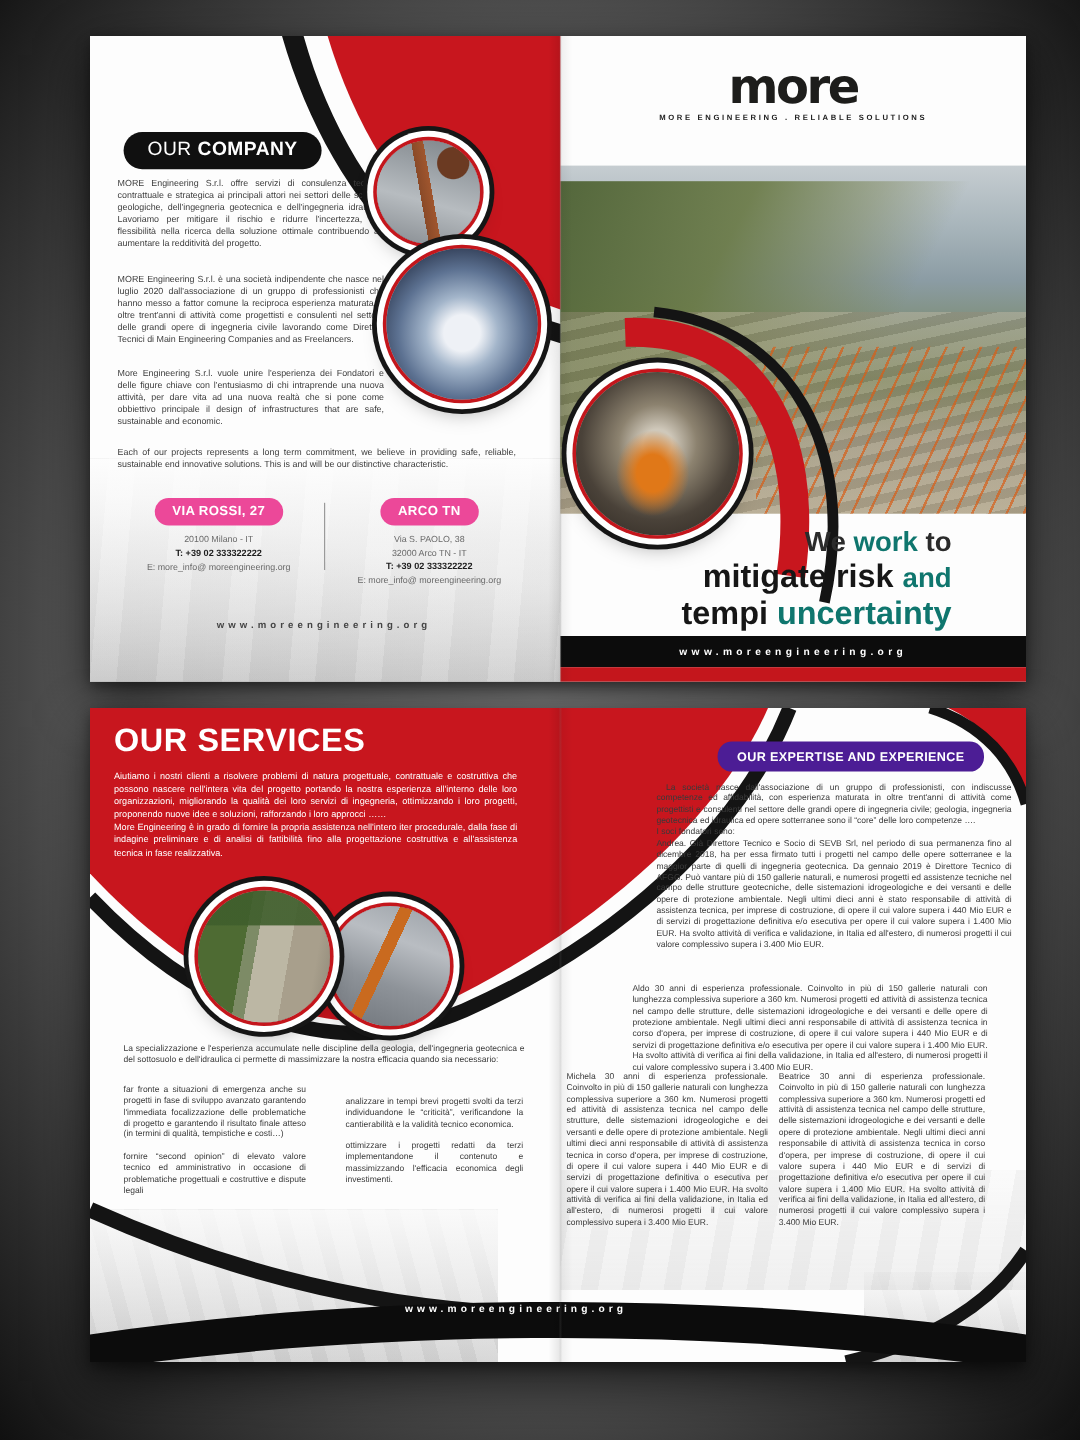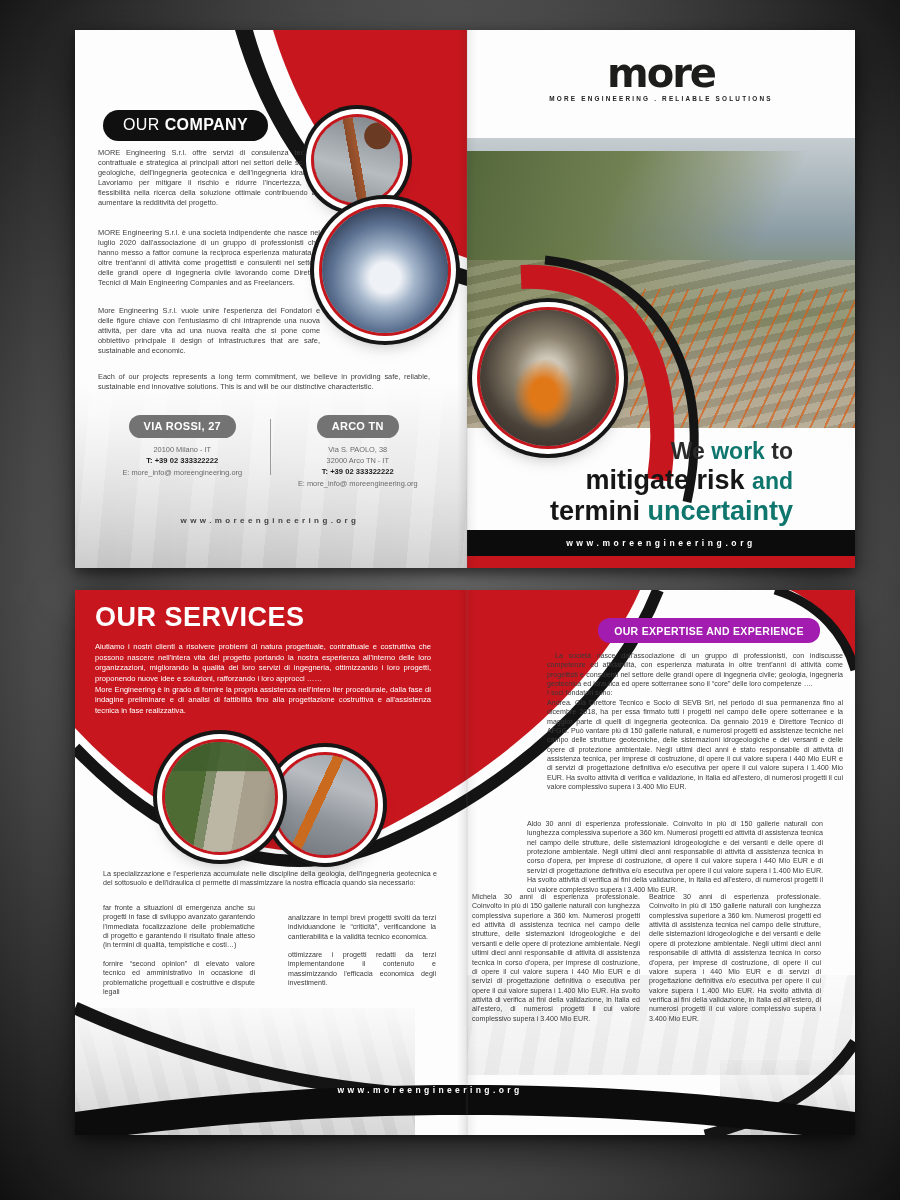--- a/index.html
+++ b/index.html
@@ -29,21 +29,21 @@
   .faint-photo{
     background:
       repeating-linear-gradient(95deg, rgba(110,110,110,.14) 0 16px, rgba(170,170,170,.07) 16px 38px, rgba(90,90,90,.12) 38px 55px),
       linear-gradient(12deg, rgba(120,120,120,.22) 0%, rgba(200,200,200,.08) 60%, rgba(140,140,140,.16) 100%),
       linear-gradient(180deg,#f2f2f2,#dadada);
     z-index:1;
   }
   .faint-photo::after{content:"";position:absolute;inset:0;background:linear-gradient(180deg,#fdfdfd 0%,rgba(253,253,253,.65) 35%, rgba(253,253,253,.15) 100%);}
   .addresses{left:20px;top:385px;width:350px;display:flex;z-index:3;text-align:center;}
   .addr{flex:1;padding:0 6px;}
-  .addr-pill{display:inline-block;background:#737373;color:#fff;font-weight:700;font-size:11px;
+  .addr-pill{display:inline-block;background:#ec4899;color:#fff;font-weight:700;font-size:11px;
     border-radius:13px;padding:5px 15px 6px 15px;margin-bottom:6px;letter-spacing:.3px;white-space:nowrap;text-align:center;}
   .addr-line{font-size:7.4px;color:#6a6a6a;line-height:1.5;}
   .addr-phone{font-size:7.6px;color:#1c1c1c;font-weight:700;line-height:1.5;}
   .addr-divider{width:1px;background:#9a9a9a;margin:4px 0 14px 0;}
   .url-dark{left:20px;top:486px;width:350px;text-align:center;z-index:3;
     font-size:8px;font-weight:700;letter-spacing:3.4px;color:#444;}
 
   
   .logo-block{left:392px;top:24px;width:388px;text-align:center;z-index:3;}
   .logo-word{font-family:"DejaVu Sans", sans-serif;font-weight:800;font-size:40px;line-height:.95;
@@ -93,21 +93,21 @@
       linear-gradient(115deg, rgba(0,0,0,0) 40%, #c96a1f 40% 48%, rgba(0,0,0,0) 48%),
       linear-gradient(200deg,#9aa0a6 0%, #b9bdc2 32%, #8e9399 62%, #6f747a 100%);}
 
   .fold{top:0;bottom:0;width:20px;z-index:8;pointer-events:none;
     background:linear-gradient(90deg, rgba(0,0,0,0) 0%, rgba(0,0,0,.08) 42%, rgba(90,90,90,.20) 50%, rgba(0,0,0,.05) 58%, rgba(0,0,0,0) 100%);}
 
   
   .services-title{left:20px;top:12px;z-index:3;color:#fff;font-weight:700;font-size:27px;letter-spacing:.5px;}
   .red-text{left:20px;top:52px;width:336px;z-index:3;color:#fff;font-size:7.6px;line-height:1.40;text-align:justify;}
   .red-text p{margin:0;}
-  .expertise-pill{left:523px;top:28px;width:222px;height:25px;background:#a21caf;border-radius:12px;z-index:3;
+  .expertise-pill{left:523px;top:28px;width:222px;height:25px;background:#4c1d95;border-radius:12px;z-index:3;
     display:flex;align-items:center;justify-content:center;color:#fff;font-size:10.5px;font-weight:700;letter-spacing:.3px;}
   .corner-photo{z-index:1;
     background:
       repeating-linear-gradient(75deg, rgba(100,100,100,.18) 0 12px, rgba(160,160,160,.10) 12px 30px),
       linear-gradient(10deg,#c7c7c7,#e4e4e4);}
   .corner-photo::after{content:"";position:absolute;inset:0;background:linear-gradient(180deg,rgba(253,253,253,.9),rgba(253,253,253,.25));}
   .mid-faint{z-index:2;opacity:.45;
     background:
       repeating-linear-gradient(100deg, rgba(120,120,120,.18) 0 14px, rgba(190,190,190,.08) 14px 34px),
       linear-gradient(0deg, rgba(150,150,150,.25), rgba(240,240,240,0));}
@@ -162,21 +162,21 @@
   <div class="abs url-dark">www.moreengineering.org</div>
 
   <div class="abs logo-block">
     <div class="logo-word">more</div>
     <div class="logo-tag">MORE ENGINEERING . RELIABLE SOLUTIONS</div>
   </div>
 
   <div class="abs tagline">
     <div class="tl1"><span>We </span><span class="red-seg">work</span><span> to</span></div>
     <div class="tl2"><span>mitigate risk </span><span class="red-seg">and</span></div>
-    <div class="tl3"><span>termini </span><span class="red-seg">uncertainty</span></div>
+    <div class="tl3"><span>tempi </span><span class="red-seg">uncertainty</span></div>
   </div>
 
   <div class="abs url-bar">
       <span>www.moreengineering.org</span>
     </div>
   <div class="abs red-strip"></div>
 
   <div class="abs fold" style="left:382px;"></div>
 </div>
 

